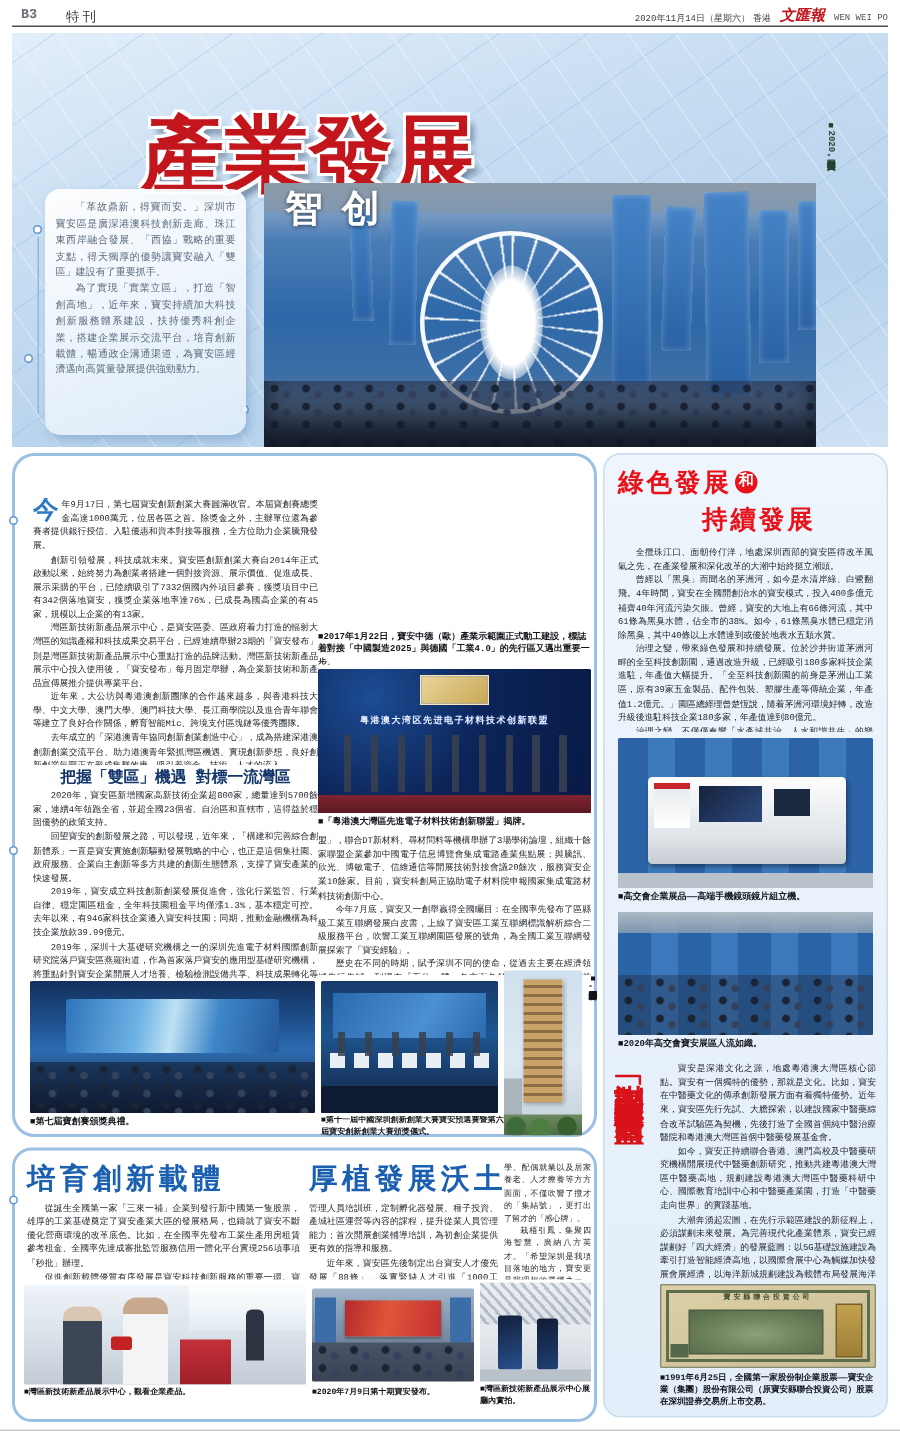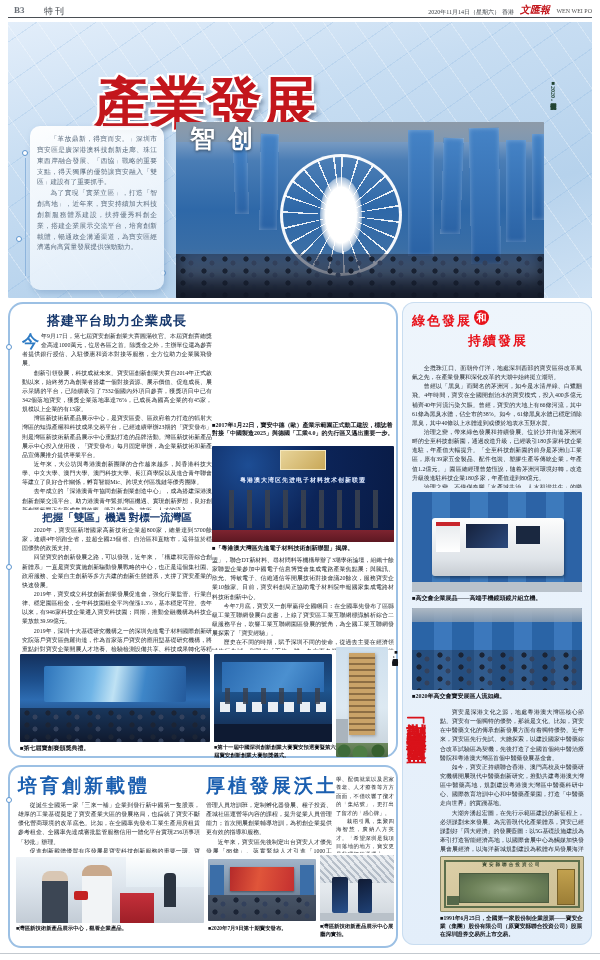--- a/index.html
+++ b/index.html
@@ -1,36 +1,36 @@
 <!DOCTYPE html>
 <html><head>
 <meta charset="utf-8">
 <style>
 html,body{margin:0;padding:0;background:#fff;}
 *{box-sizing:border-box;}
 .page{position:relative;width:600px;height:960px;background:#fff;overflow:hidden;
-  font-family:Liberation Serif, serif;}
+  font-family:Liberation Mono, monospace;}
 .abs{position:absolute;}
 .txt{font-size:5.9px;line-height:1.55;text-align:justify;color:#23282e;overflow:hidden;}
 .txt p{margin:0;text-indent:2em;}
 .txt p.ni{text-indent:0;}
 .cap{font-weight:bold;color:#14161c;font-size:6px;line-height:1.4;overflow:hidden;}
 .cap5{font-size:5.4px;}
 .vtext{writing-mode:vertical-rl;}
 .photo{overflow:hidden;border-radius:1px;}
 .hl{font-weight:900;color:#c3161c;letter-spacing:-1px;white-space:nowrap;
  text-shadow:-2px -2px 0 #fff,2px -2px 0 #fff,-2px 2px 0 #fff,2px 2px 0 #fff,0 -2px 0 #fff,0 2px 0 #fff,-2px 0 0 #fff,2px 0 0 #fff,4px 5px 4px rgba(30,50,80,.5);}
 .sec-navy{font-weight:900;color:#14366b;text-align:center;white-space:nowrap;}
 .sec-blue{font-weight:900;color:#1b5fb0;letter-spacing:3px;white-space:nowrap;font-size:19px;}
 .dropcap{float:left;font-size:17px;line-height:1;font-weight:900;color:#2e7bc4;margin:1px 2px 0 0;}
 .box{border:2px solid #9cc0e4;border-radius:15px;background:#fff;}
 .node{width:6px;height:6px;border:1.5px solid #5f97cf;border-radius:50%;background:#fff;}
 .conj{display:inline-block;width:15px;height:15px;border-radius:50%;background:#e8121a;color:#fff;
  font-size:10px;line-height:15px;text-align:center;font-weight:900;vertical-align:4px;margin-left:2px;}
-.gtitle{font-weight:900;color:#e8121a;font-size:13px;letter-spacing:2px;white-space:nowrap;}
+.gtitle{font-weight:900;color:#e8121a;font-size:17px;letter-spacing:2px;white-space:nowrap;}
 .vtitle{writing-mode:vertical-rl;font-weight:900;color:#d9121a;font-size:20px;line-height:1.1;letter-spacing:2px;}
 .heads{background-image:radial-gradient(circle at 7px 5px,#1b2435 2.2px,rgba(0,0,0,0) 3px),
   radial-gradient(circle at 15px 9px,#33415c 2.1px,rgba(0,0,0,0) 2.9px);background-size:21px 12px;}
 .panel{background:linear-gradient(180deg,#4583c6,#2a62a4);box-shadow:inset 0 0 5px rgba(255,255,255,.3);}
 .hero-sign{font-weight:900;color:#fff;font-size:25px;letter-spacing:13px;text-shadow:0 1px 3px rgba(0,0,0,.55);white-space:nowrap;}
 .wheel{border-radius:50%;border:3px solid rgba(255,255,255,.95);
  background:repeating-conic-gradient(rgba(255,255,255,.9) 0deg 1.8deg,rgba(255,255,255,0) 1.8deg 16deg);}
 .wheel-core{position:absolute;left:50%;top:50%;width:42px;height:76px;transform:translate(-50%,-50%);
  background:radial-gradient(ellipse at center,#fff 52%,rgba(255,255,255,.3) 76%,rgba(255,255,255,0) 100%);border-radius:50%;}
 .people{background:repeating-linear-gradient(90deg,rgba(0,0,0,0) 0 7px,#38404f 7px 12px,rgba(0,0,0,0) 12px 18px);}
@@ -90,21 +90,20 @@
       </div>
     </div>
 
     <div class="abs vtext cap" style="left:541px;top:58px;height:150px;font-size:6px;color:#243;">■2020年高交會寶安展區。</div>
   </div>
 
   <div class="abs box" style="left:8px;top:302px;width:390px;height:456px;">
     <div class="abs node" style="left:-4px;top:40px;"></div>
     <div class="abs node" style="left:-4px;top:260px;"></div>
 
-    <div class="abs sec-navy" style="left:12px;top:8px;width:190px;font-size:13px;letter-spacing:1px;">搭建平台助力企業成長</div>
 
     <div class="abs txt" style="left:12px;top:28px;width:190px;height:178px;">
       <p class="ni"><span class="dropcap">今</span><span>年9月17日，第七屆寶安創新創業大賽圓滿收官。本屆寶創賽總獎金高達1000萬元，位居各區之首。除獎金之外，主辦單位還為參賽者提供銀行授信、入駐優惠和資本對接等服務，全方位助力企業騰飛發展。</span></p>
       <p>創新引領發展，科技成就未來。寶安區創新創業大賽自2014年正式啟動以來，始終努力為創業者搭建一個對接資源、展示價值、促進成長、展示采購的平台，已陸續吸引了7332個國內外項目參賽，獲獎項目中已有342個落地寶安，獲獎企業落地率達76%，已成長為國高企業的有45家，規模以上企業的有13家。</p>
       <p>灣區新技術新產品展示中心，是寶安區委、區政府着力打造的輻射大灣區的知識產權和科技成果交易平台，已經連續舉辦23期的「寶安發布」則是灣區新技術新產品展示中心重點打造的品牌活動。灣區新技術新產品展示中心投入使用後，「寶安發布」每月固定舉辦，為企業新技術和新產品宣傳展推介提供專業平台。</p>
       <p>近年來，大公坊與粵港澳創新團隊的合作越來越多，與香港科技大學、中文大學、澳門大學、澳門科技大學、長江商學院以及進合青年聯會等建立了良好合作關係，孵育智能Mic、跨境支付區塊鏈等優秀團隊。</p>
       <p>去年成立的「深港澳青年協同創新創業創造中心」，成為搭建深港澳創新創業交流平台、助力港澳青年緊抓灣區機遇、實現創新夢想，良好創新創業氛圍正在形成集群效應，吸引着資金、技術、人才的流入。</p>
 
     </div>
 

